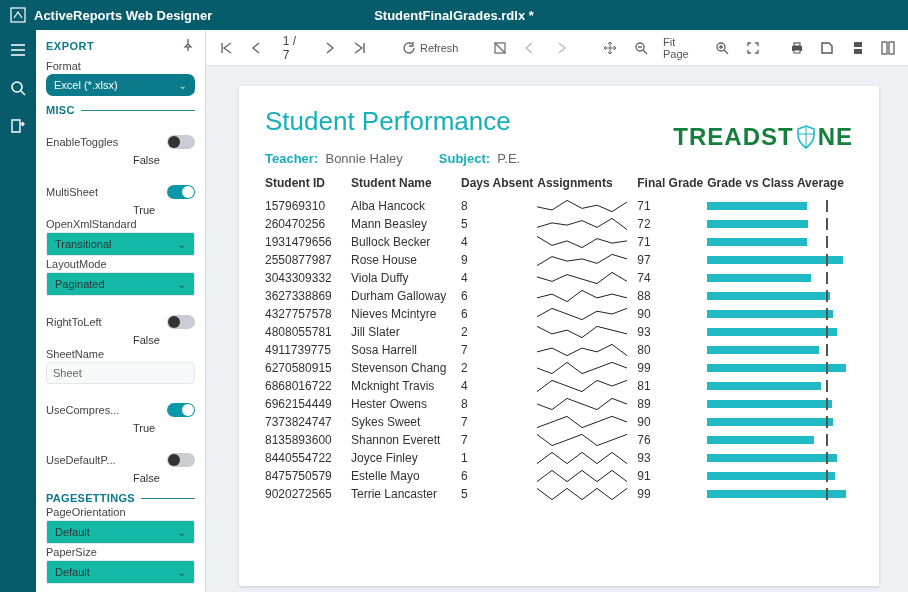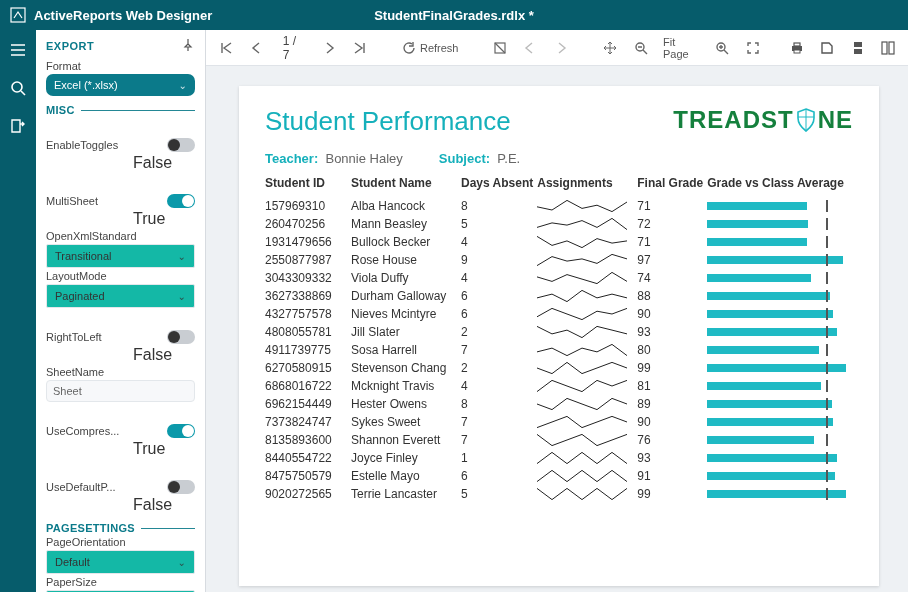--- a/index.html
+++ b/index.html
@@ -21,39 +21,39 @@
   .field-label { font-size: 11px; color: #444; }
   .select-dark { background: #0b7a8a; color: #fff; border-radius: 7px; padding: 5px 8px; display: flex; justify-content: space-between; align-items: center; cursor: pointer; font-size: 11px; }
   .select-light { background: #14b8a6; color: #333; border-radius: 2px; padding: 5px 8px; display: flex; justify-content: space-between; align-items: center; cursor: pointer; font-size: 11px; border: 1px solid #e3e7eb; }
   .select-light .chev, .select-dark .chev { font-size: 10px; opacity: .8; }
   .text-input { background: #f7f8fa; border: 1px solid #e3e7eb; border-radius: 4px; padding: 4px 6px; font-size: 11px; color: #666; width: 100%; }
   .section-header { color: #0b7a8a; font-weight: 700; font-size: 11px; display: flex; align-items: center; gap: 6px; margin-top: 6px; letter-spacing: .3px; }
   .section-header::after { content: ""; flex: 1; height: 1px; background: #0b7a8a; opacity: .9; }
 
   .toggle-row { display: flex; align-items: center; justify-content: space-between; gap: 6px; }
   .toggle-row .lab { font-size: 11px; color: #444; flex: 1; white-space: nowrap; overflow: hidden; text-overflow: ellipsis; }
-  .toggle-row .val { font-size: 16px; color: #333; width: 28px; text-align: left; margin-top: 36px; }
+  .toggle-row .val { font-size: 11px; color: #333; width: 28px; text-align: left; margin-top: 36px; }
   .toggle { width: 28px; height: 14px; border-radius: 7px; background: #c9cdd2; position: relative; cursor: pointer; flex-shrink: 0; }
   .toggle .knob { position: absolute; top: 1px; left: 1px; width: 12px; height: 12px; border-radius: 50%; background: #333; }
   .toggle.on { background: #0b99aa; }
   .toggle.on .knob { left: auto; right: 1px; background: #fff; }
 
   .content { flex: 1; display: flex; flex-direction: column; min-width: 0; background: #eef1f4; }
   .toolbar { height: 36px; background: #fff; display: flex; align-items: center; gap: 14px; padding: 0 12px; border-bottom: 1px solid #dfe3e8; font-size: 12px; color: #555; }
   .toolbar .tbtn { display: flex; align-items: center; justify-content: center; width: 18px; height: 18px; cursor: pointer; color: #5a5f66; }
   .toolbar .page-ind { font-size: 12px; color: #444; padding: 0 4px; }
   .toolbar .refresh { display: flex; align-items: center; gap: 4px; cursor: pointer; font-size: 11px; color: #555; }
   .toolbar .fit { font-size: 11px; color: #555; cursor: pointer; }
   .toolbar .spacer { flex: 1; }
   .toolbar .group-gap { width: 6px; }
 
   .report-surface { flex: 1; overflow: auto; padding: 20px 20px 20px 24px; }
   .page { background: #fff; width: 640px; min-height: 500px; padding: 20px 26px 20px 26px; box-shadow: 0 1px 3px rgba(0,0,0,.15); margin: 0 auto; }
   .page h1 { color: #15b0bb; font-size: 26px; font-weight: 400; margin-bottom: 14px; }
-  .brand-wrap { display: flex; justify-content: space-between; align-items: flex-start; gap: 36px; }
+  .brand-wrap { display: flex; justify-content: space-between; align-items: flex-end; gap: 36px; }
   .brand-text { font-family: Arial, sans-serif; font-size: 24px; letter-spacing: 1px; color: #15803d; font-weight: 700; display: flex; align-items: center; gap: 2px; }
   .brand-text .shield { display: inline-flex; width: 20px; height: 24px; }
 
   .meta-row { display: flex; gap: 36px; font-size: 13px; margin-bottom: 8px; }
   .meta-row .lab { color: #15b0bb; font-weight: 600; }
   .meta-row .val { color: #666; }
 
   table.report { width: 100%; border-collapse: collapse; font-size: 12px; color: #333; }
   table.report th { text-align: left; font-weight: 700; color: #333; padding: 2px 4px 6px 0; border-bottom: 1px solid #fff; font-size: 12px; white-space: nowrap; }
   table.report td { padding: 1px 4px 1px 0; vertical-align: middle; font-size: 12px; line-height: 16px; white-space: nowrap; }

